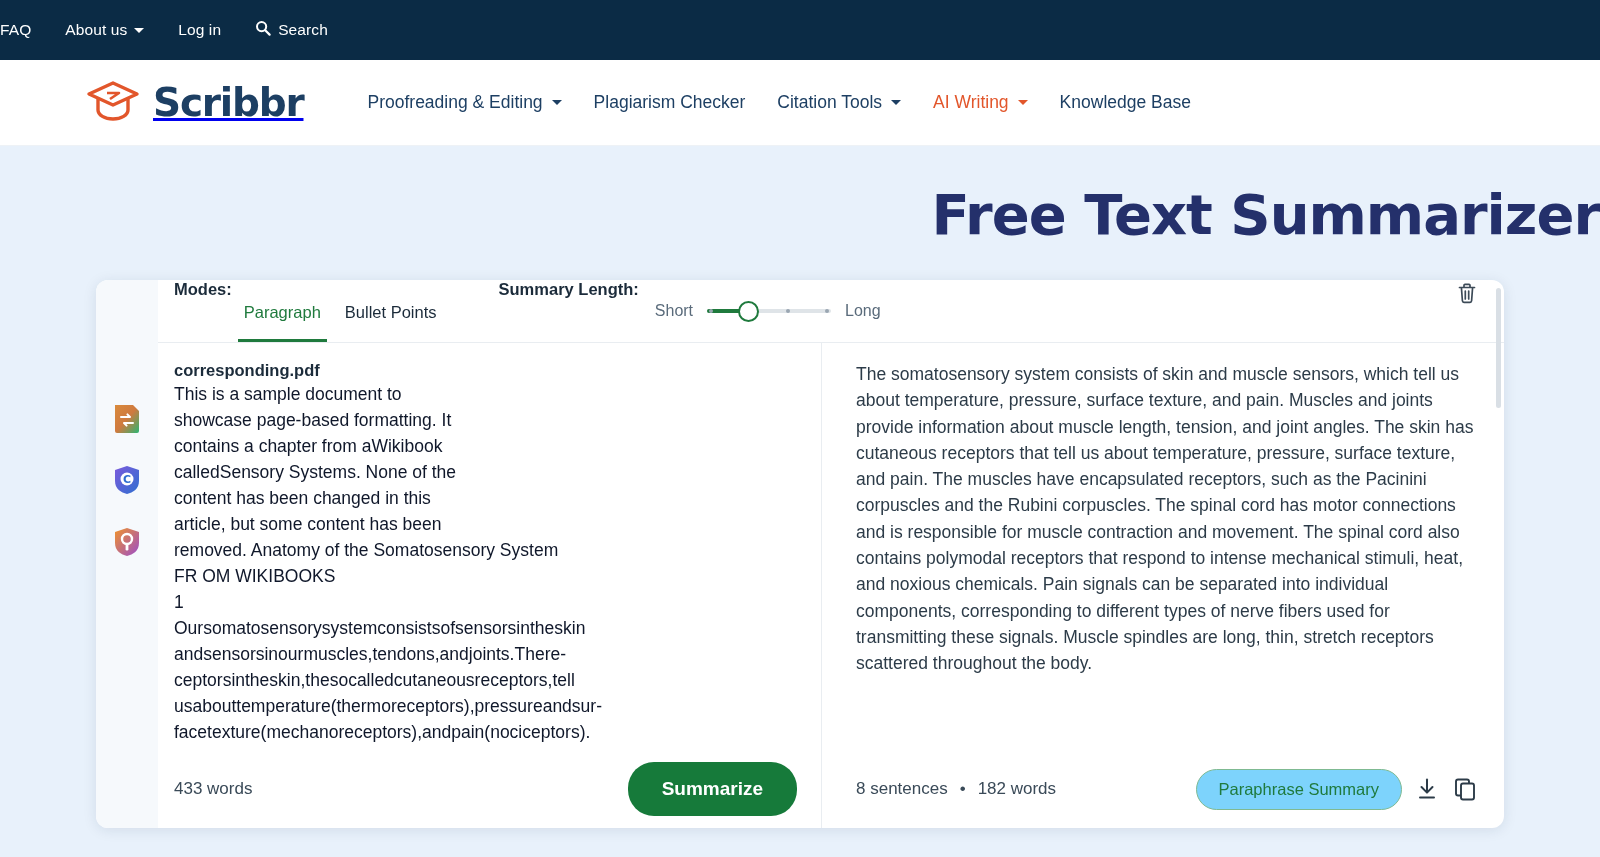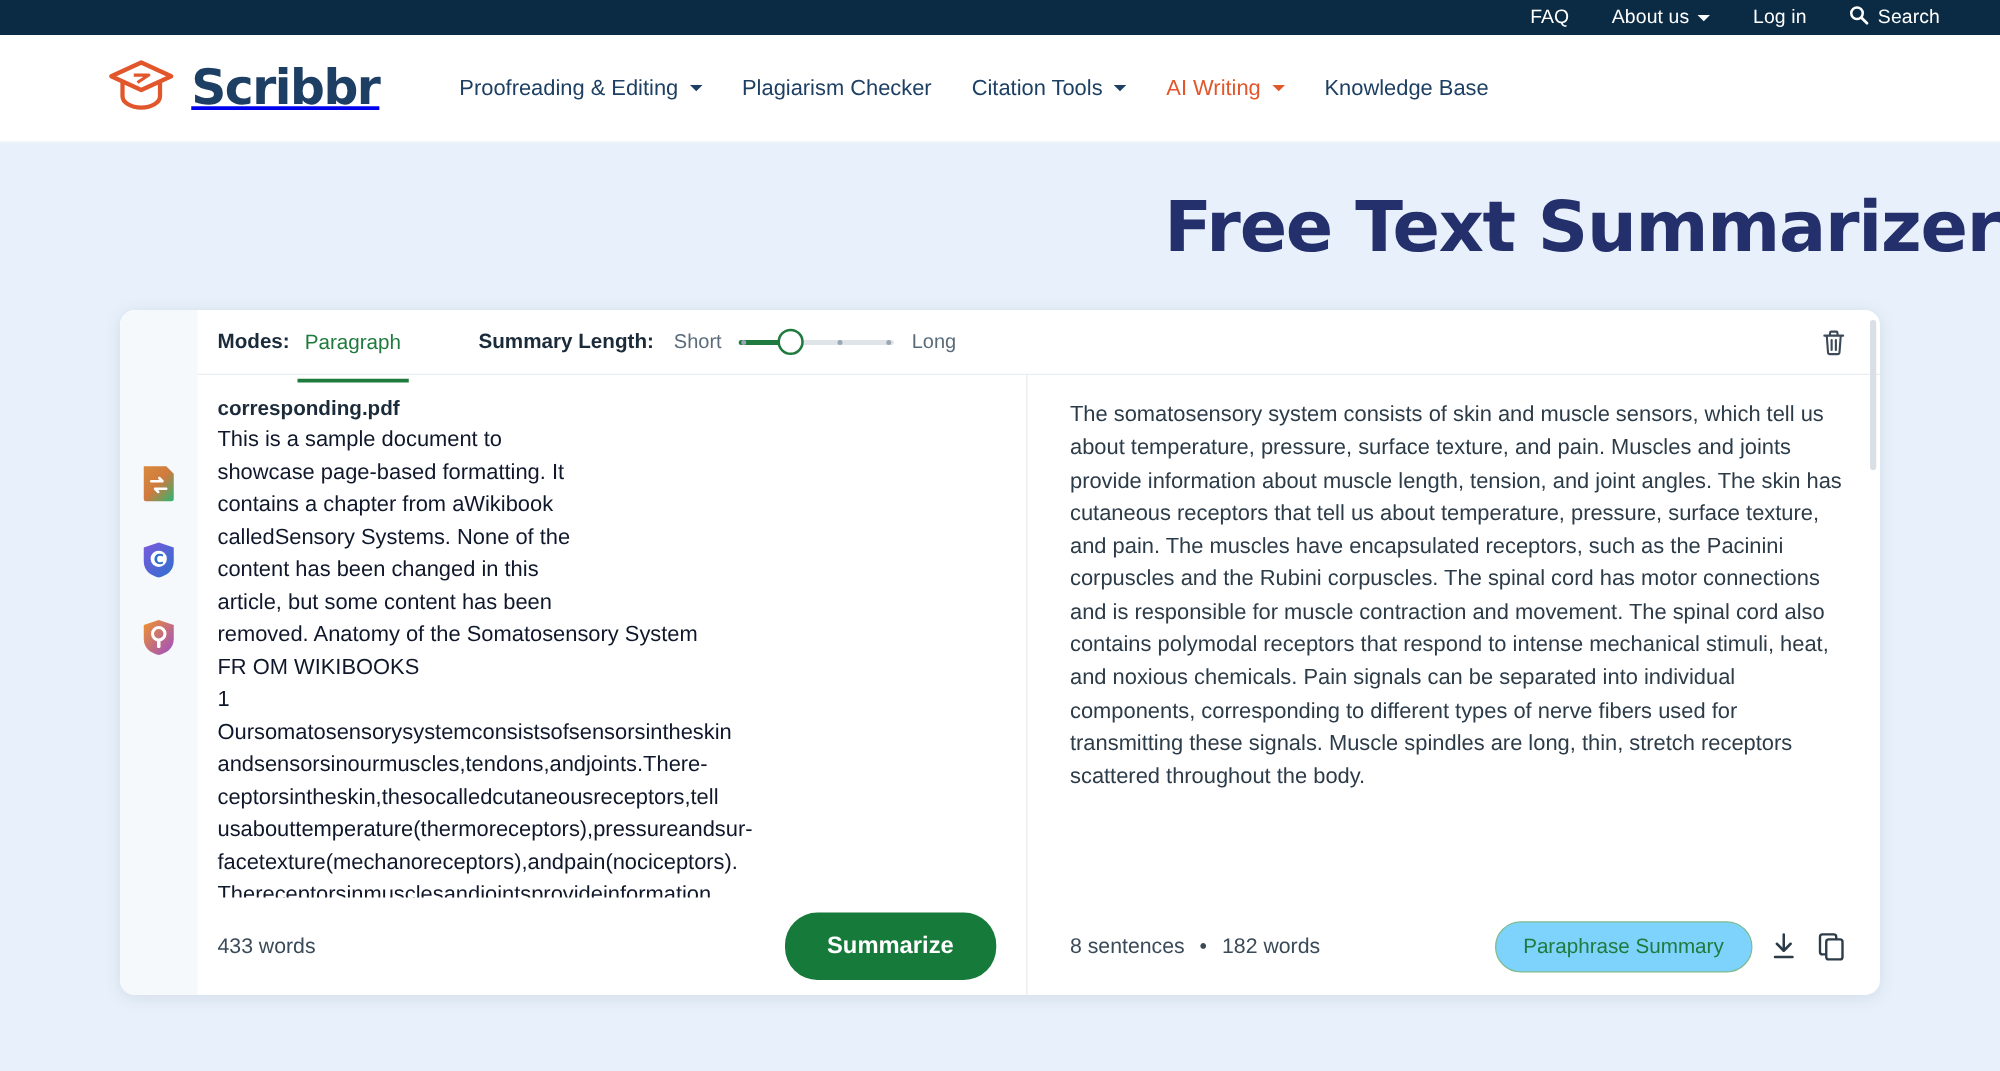--- a/index.html
+++ b/index.html
@@ -4,22 +4,22 @@
 <style>
   * { box-sizing: border-box; margin: 0; padding: 0; }
   html, body {
     width: 1600px; height: 857px;
     font-family: "Liberation Sans", sans-serif;
     background: #e8f1fb;
     overflow: hidden;
   }
   
   .topbar {
-    height: 28px; background: #0b2b45; width: 100%;
-    display: flex; align-items: center; justify-content: flex-end;
+    height: 60px; background: #0b2b45; width: 100%;
+    display: flex; align-items: center; 
     padding-right: 48px; gap: 34px;
   }
   .topbar a {
     color: #ffffff; font-size: 15.5px; text-decoration: none;
     display: flex; align-items: center; gap: 7px; letter-spacing: .1px;
   }
   .caret { display:inline-block; width:0; height:0; border-left:5px solid transparent;
            border-right:5px solid transparent; border-top:5px solid currentColor; }
   .srch-ico { display:inline-block; }
   
@@ -55,21 +55,21 @@
   }
   .ext-gutter {
     width: 62px; background: #f6f9fc; flex: 0 0 62px;
     display: flex; flex-direction: column; align-items: center;
     padding-top: 122px; gap: 30px;
   }
   .ext-ico { width: 30px; height: 32px; position: relative; }
   .card-main { flex: 1; display: flex; flex-direction: column; min-width: 0; }
   
   .toolbar {
-    height: 52px; display: flex; align-items: center;
+    height: 63px; display: flex; 
     padding: 0 24px 0 16px; border-bottom: 1px solid #e9edf1; position: relative;
   }
   .tb-label { font-size: 16.5px; font-weight: 700; color: #1b2b3a; }
   .mode-tab {
     font-size: 16.5px; color: #1b2b3a; padding: 23px 12px 22px; position: relative;
     cursor: pointer;
   }
   .mode-tab.active { color: #1f7a3d; }
   .mode-tab.active:after {
     content:""; position:absolute; left:6px; right:6px; bottom:0; height:3px; background:#1f7a3d;
@@ -226,20 +226,21 @@
         <rect x="13.6" y="17.4" width="2.8" height="7" rx="1.2" fill="#fff"></rect>
       </svg>
     </span>
   </div>
 
   <div class="card-main">
 
     <div class="toolbar">
       <span class="tb-label">Modes:</span>
       <span class="mode-tab active">Paragraph</span>
+      <span class="mode-tab">Bullet Points</span>
       <span class="tb-label" style="margin-left:50px">Summary Length:</span>
       <div class="slider-wrap">
         <span class="slider-side">Short</span>
         <div class="slider">
           <div class="track-bg"></div>
           <div class="track-fill"></div>
           <div class="tick" style="left:2px"></div>
           <div class="tick" style="left:79px"></div>
           <div class="tick" style="left:118px"></div>
           <div class="thumb"></div>

